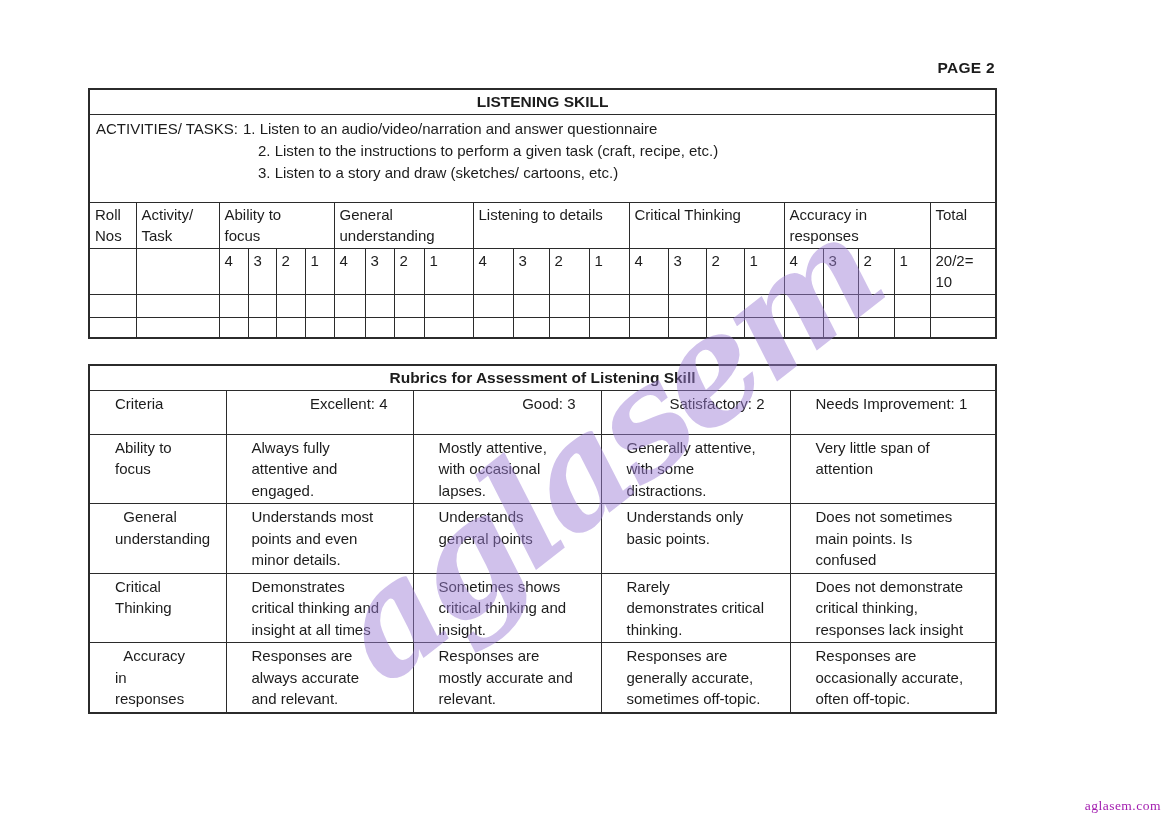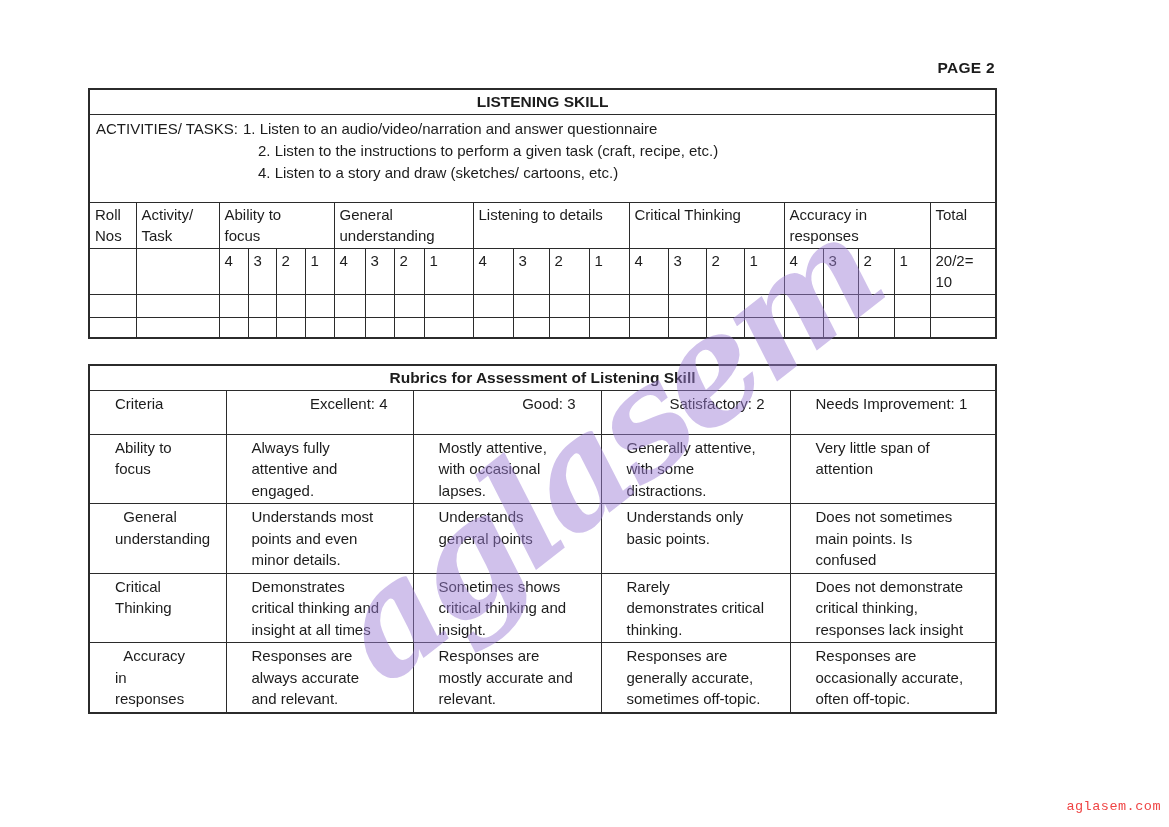--- a/index.html
+++ b/index.html
@@ -31,22 +31,22 @@
     display:flex;align-items:center;justify-content:center;
     transform:rotate(-38deg);z-index:9;pointer-events:none;
   }
   .watermark span{
     font-family:"DejaVu Serif",serif;font-style:italic;font-weight:bold;
     font-size:148px;letter-spacing:-0.045em;color:rgba(156,126,214,0.48);
     white-space:nowrap;
   }
   .footer-link{
     position:absolute;right:8px;bottom:13px;
-    font-family:Liberation Mono, monospace;font-size:13.5px;
-    color:#ef4444;letter-spacing:.5px;
+    font-family:Liberation Serif, serif;font-size:13.5px;
+    color:#a21caf;letter-spacing:.5px;
   }
 </style>
 </head>
 <body>
 
 <div class="page">
 
   <div class="page-label">PAGE 2</div>
 
   <table id="skill-table">
@@ -78,21 +78,21 @@
     <tbody>
         <tr style="height:23px">
       <td colspan="23" class="tbl-title">LISTENING SKILL</td>
     </tr>
     <tr style="height:88px">
       <td colspan="23" class="act-cell">
         <div class="act-line">
           <span class="act-label">ACTIVITIES/ TASKS:</span><span>1. Listen to an audio/video/narration and answer questionnaire</span>
         </div>
         <div class="act-line act-indent">2. Listen to the instructions to perform a given task (craft, recipe, etc.)</div>
-        <div class="act-line act-indent">4. Listen to a story and draw (sketches/ cartoons, etc.)</div>
+        <div class="act-line act-indent">3. Listen to a story and draw (sketches/ cartoons, etc.)</div>
       </td>
     </tr>
     <tr style="height:46px">
       <th class="pre">Roll
 Nos</th>
       <th class="pre">Activity/
 Task</th>
       <th colspan="4" class="pre">Ability to
 focus</th>
       <th colspan="4" class="pre">General

